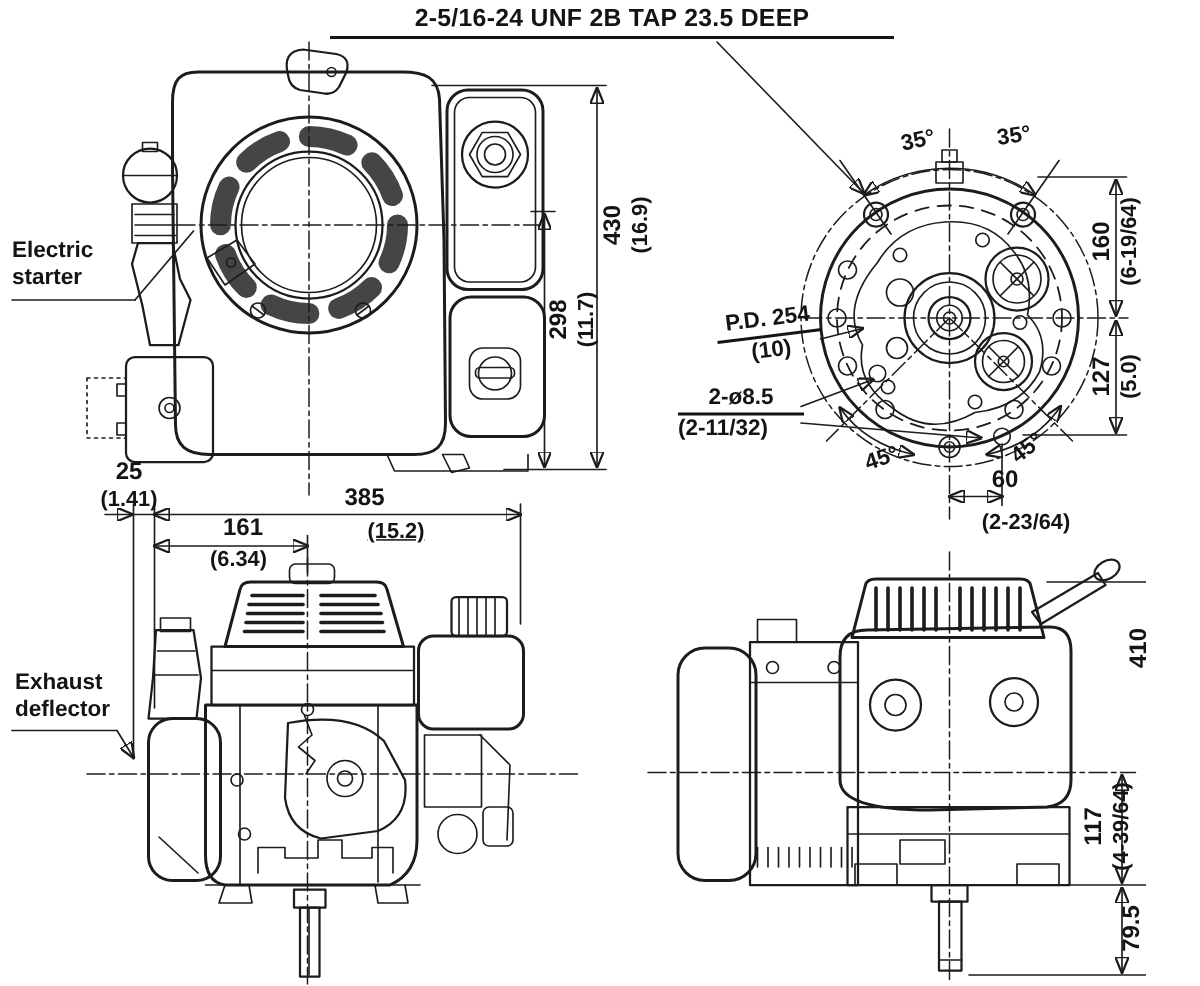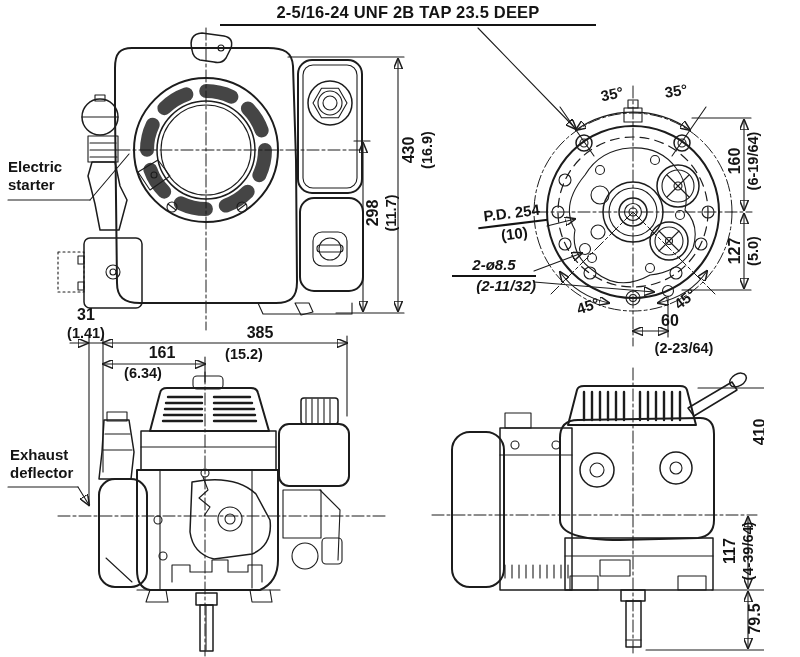--- a/index.html
+++ b/index.html
@@ -361,39 +361,39 @@
 </div>
 <div class="lbl vdim" style="left:744px;top:251px;">
   <div class="mm">127</div>
   <div class="in">(5.0)</div>
 </div>
 
 <div class="lbl ldr" style="left:478px;top:204px;width:70px;transform:rotate(-7deg);">
   <div class="u">P.D. 254</div>
   <div style="text-align:center;">(10)</div>
 </div>
-<div class="lbl ldr" style="left:452px;top:256px;width:84px;font-style:italic;">
+<div class="lbl ldr" style="left:452px;top:256px;width:84px;">
   <div class="u">2-ø8.5</div>
-  <div style="text-align:right;">(2-11/32)</div>
+  <div style="text-align:left;">(2-11/32)</div>
 </div>
 
 <div class="lbl ang" style="left:588px;top:306px;transform:translate(-50%,-50%) rotate(-18deg);">45°</div>
 <div class="lbl ang" style="left:685px;top:299px;transform:translate(-50%,-50%) rotate(-38deg);">45°</div>
 
 <div class="lbl mm ctr" style="left:670px;top:321px;">60</div>
 <div class="lbl in ctr" style="left:647px;top:349px;margin-left:37px;">(2-23/64)</div>
 
 <div class="lbl ctr" style="left:86px;top:324px;transform:translate(-50%,-50%);">
-  <div class="mm">31</div>
+  <div class="mm">25</div>
   <div class="in">(1.41)</div>
 </div>
-<div class="lbl mm ctr" style="left:260px;top:333px;text-align:center;">385</div>
-<div class="lbl in ctr" style="left:244px;top:355px;">(15.2)</div>
+<div class="lbl mm ctr" style="left:243px;top:333px;text-align:center;">385</div>
+<div class="lbl in ctr" style="left:264px;top:355px;text-decoration:underline;">(15.2)</div>
 <div class="lbl mm ctr" style="left:162px;top:353px;">161</div>
-<div class="lbl in ctr" style="left:143px;top:374px;">(6.34)</div>
+<div class="lbl in ctr" style="left:159px;top:374px;">(6.34)</div>
 
 <div class="lbl vdim" style="left:769px;top:432px;">
   <div class="mm">410</div>
   <div class="in">(16.1)</div>
 </div>
 <div class="lbl vdim" style="left:739px;top:551px;">
   <div class="mm">117</div>
   <div class="in">(4-39/64)</div>
 </div>
 <div class="lbl vdim" style="left:764px;top:619px;">

